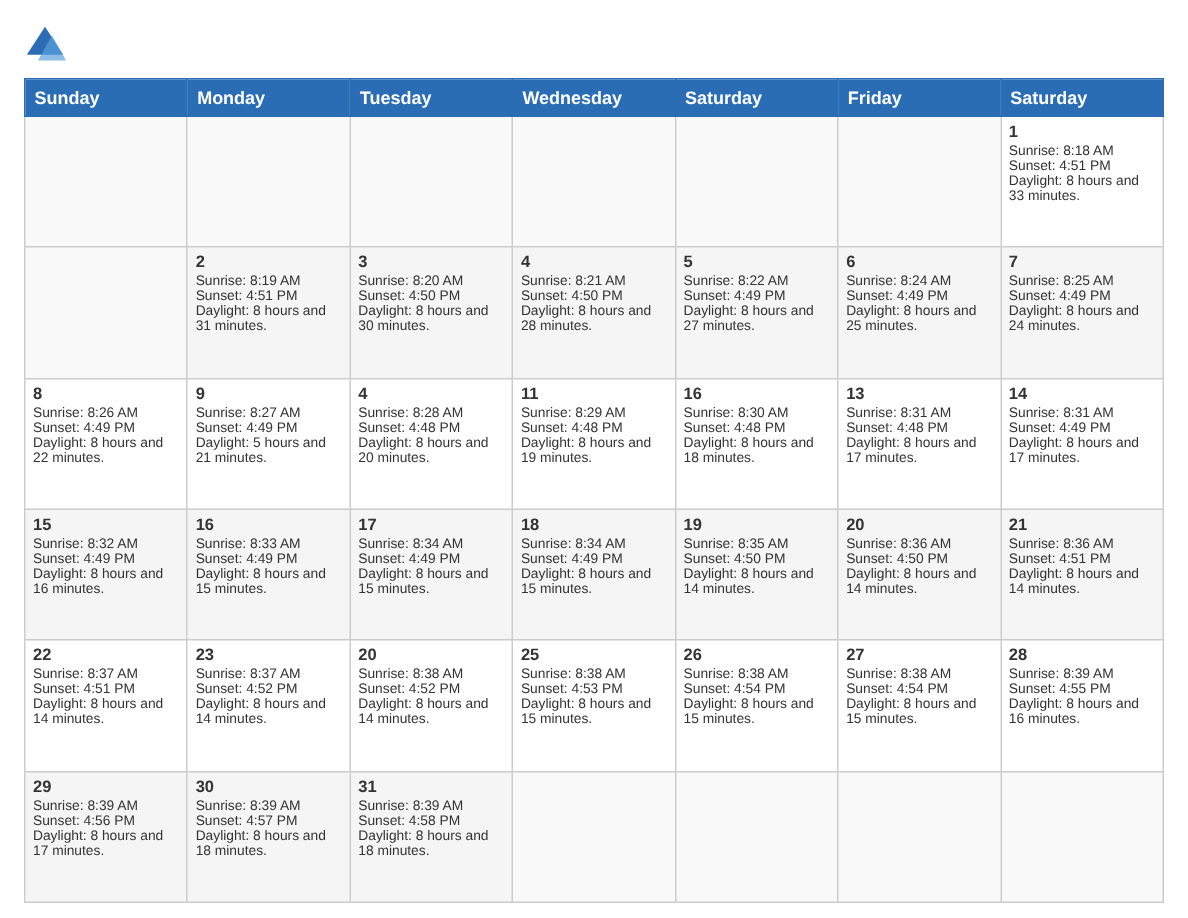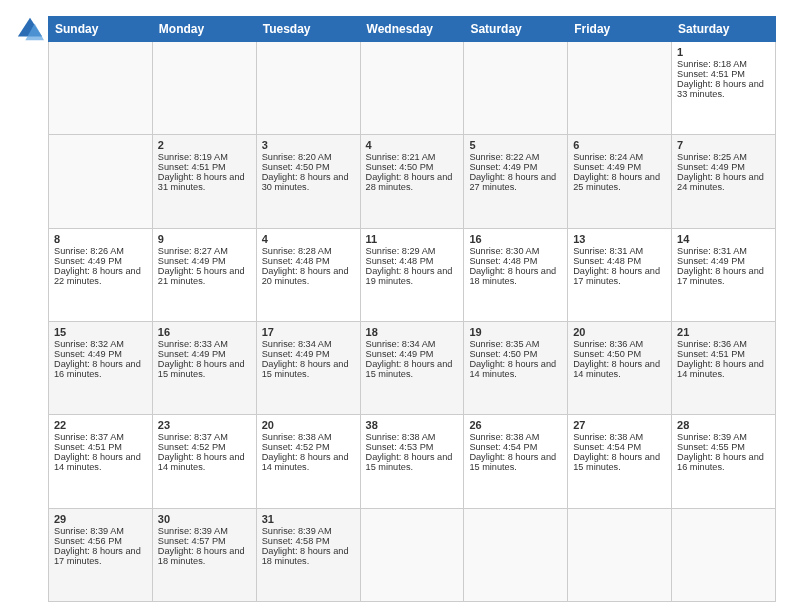--- a/index.html
+++ b/index.html
@@ -8,20 +8,21 @@
       background: #fff;
       width: 792px;
       height: 612px;
       overflow: hidden;
     }
     .page {
       width: 792px;
       height: 612px;
       padding: 16px 16px 10px 16px;
       display: flex;
+      flex-direction: column;
     }
     .header {
       display: flex;
       justify-content: space-between;
       align-items: flex-start;
       margin-bottom: 8px;
     }
     .logo {
       display: flex;
       align-items: center;
@@ -156,21 +157,21 @@
           <td><span class="day-num">17</span><span>Sunrise: 8:34 AM</span><br><span>Sunset: 4:49 PM</span><br><span>Daylight: 8 hours and 15 minutes.</span></td>
           <td><span class="day-num">18</span><span>Sunrise: 8:34 AM</span><br><span>Sunset: 4:49 PM</span><br><span>Daylight: 8 hours and 15 minutes.</span></td>
           <td><span class="day-num">19</span><span>Sunrise: 8:35 AM</span><br><span>Sunset: 4:50 PM</span><br><span>Daylight: 8 hours and 14 minutes.</span></td>
           <td><span class="day-num">20</span><span>Sunrise: 8:36 AM</span><br><span>Sunset: 4:50 PM</span><br><span>Daylight: 8 hours and 14 minutes.</span></td>
           <td><span class="day-num">21</span><span>Sunrise: 8:36 AM</span><br><span>Sunset: 4:51 PM</span><br><span>Daylight: 8 hours and 14 minutes.</span></td>
         </tr>
         <tr>
           <td><span class="day-num">22</span><span>Sunrise: 8:37 AM</span><br><span>Sunset: 4:51 PM</span><br><span>Daylight: 8 hours and 14 minutes.</span></td>
           <td><span class="day-num">23</span><span>Sunrise: 8:37 AM</span><br><span>Sunset: 4:52 PM</span><br><span>Daylight: 8 hours and 14 minutes.</span></td>
           <td><span class="day-num">20</span><span>Sunrise: 8:38 AM</span><br><span>Sunset: 4:52 PM</span><br><span>Daylight: 8 hours and 14 minutes.</span></td>
-          <td><span class="day-num">38</span><span>Sunrise: 8:38 AM</span><br><span>Sunset: 4:53 PM</span><br><span>Daylight: 8 hours and 15 minutes.</span></td>
+          <td><span class="day-num">25</span><span>Sunrise: 8:38 AM</span><br><span>Sunset: 4:53 PM</span><br><span>Daylight: 8 hours and 15 minutes.</span></td>
           <td><span class="day-num">26</span><span>Sunrise: 8:38 AM</span><br><span>Sunset: 4:54 PM</span><br><span>Daylight: 8 hours and 15 minutes.</span></td>
           <td><span class="day-num">27</span><span>Sunrise: 8:38 AM</span><br><span>Sunset: 4:54 PM</span><br><span>Daylight: 8 hours and 15 minutes.</span></td>
           <td><span class="day-num">28</span><span>Sunrise: 8:39 AM</span><br><span>Sunset: 4:55 PM</span><br><span>Daylight: 8 hours and 16 minutes.</span></td>
         </tr>
         <tr>
           <td><span class="day-num">29</span><span>Sunrise: 8:39 AM</span><br><span>Sunset: 4:56 PM</span><br><span>Daylight: 8 hours and 17 minutes.</span></td>
           <td><span class="day-num">30</span><span>Sunrise: 8:39 AM</span><br><span>Sunset: 4:57 PM</span><br><span>Daylight: 8 hours and 18 minutes.</span></td>
           <td><span class="day-num">31</span><span>Sunrise: 8:39 AM</span><br><span>Sunset: 4:58 PM</span><br><span>Daylight: 8 hours and 18 minutes.</span></td>
           <td class="empty-cell"></td>
           <td class="empty-cell"></td>

